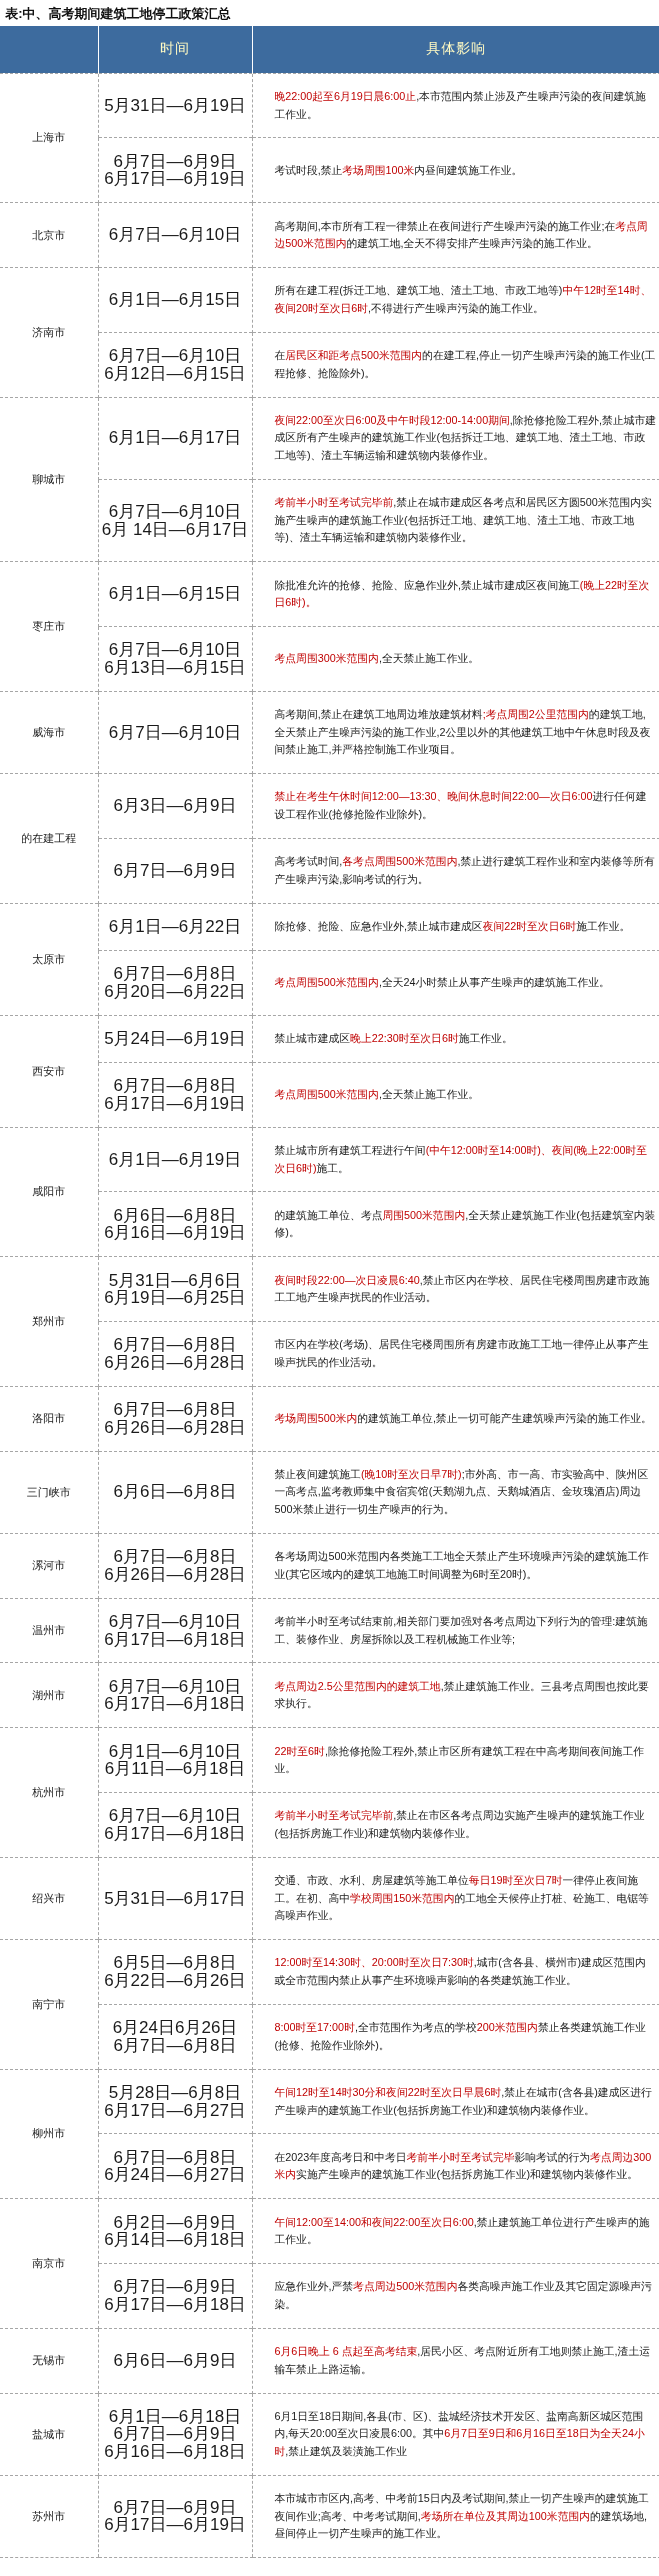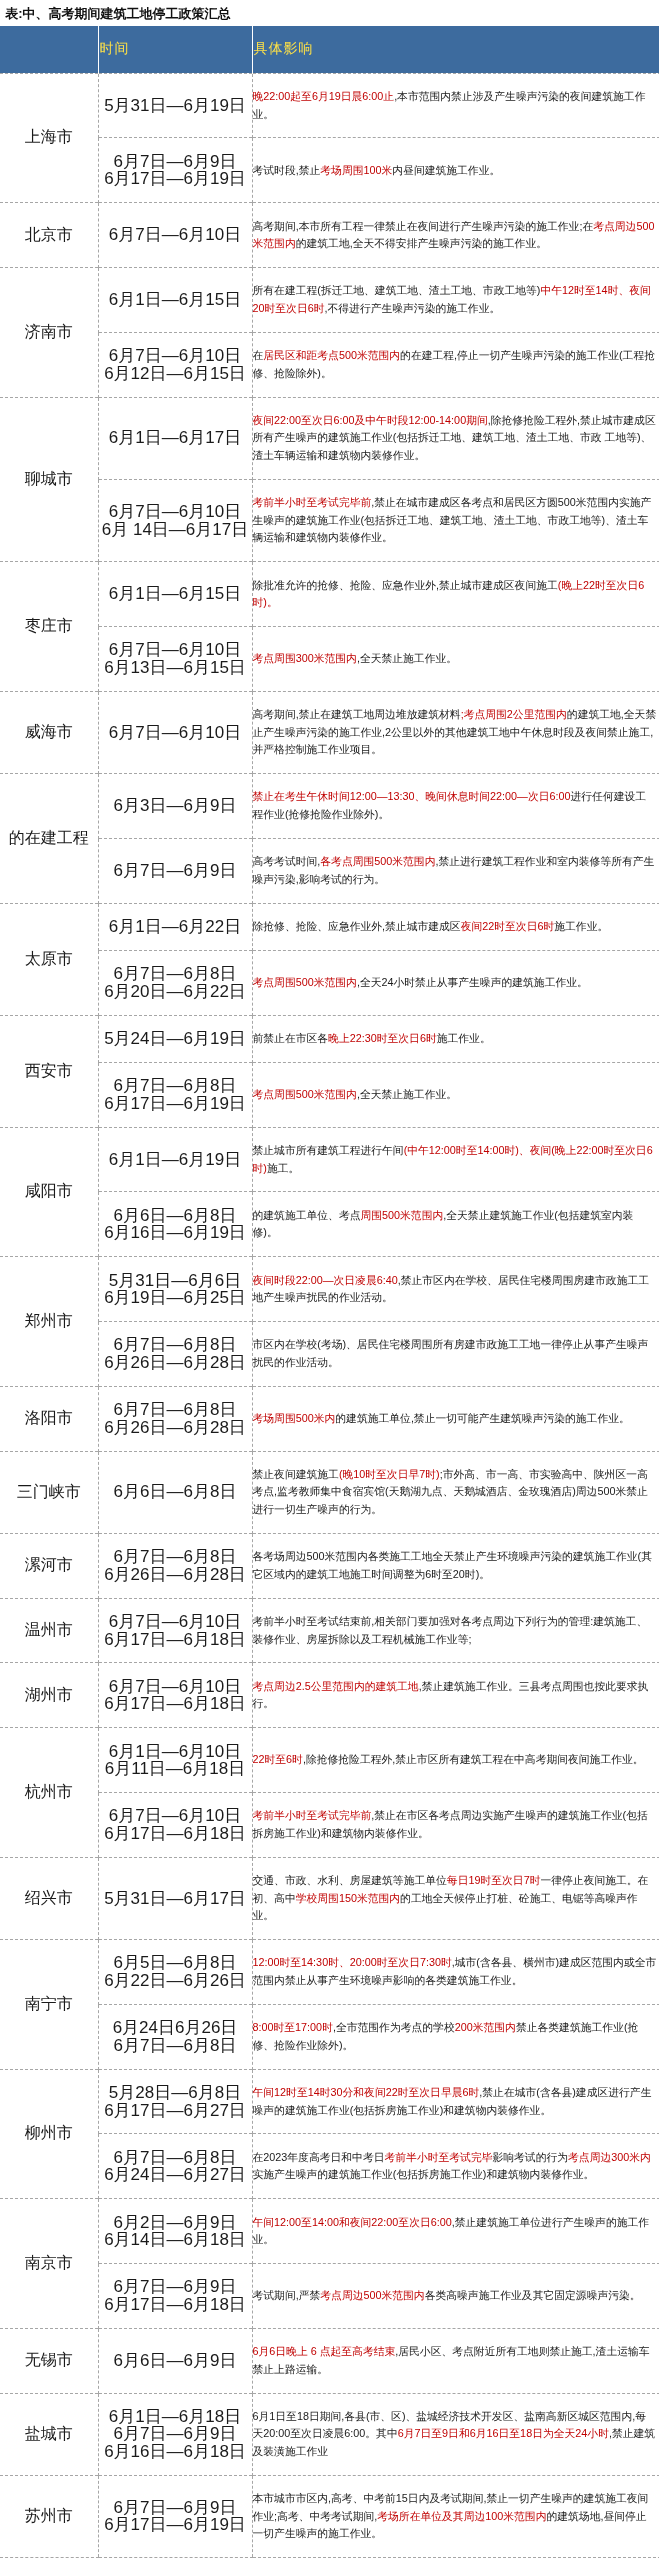--- a/index.html
+++ b/index.html
@@ -2,26 +2,26 @@
 <html style="font-size:8.2px"><head>
 <meta charset="utf-8">
 <style>
   html,body{margin:0;padding:0;background:#ffffff;}
   body{width:659px;font-family:"Liberation Sans","DejaVu Sans",sans-serif;color:#1a1a1a;}
   .page-title{font-size:13px;font-weight:bold;padding:4.6px 0 3.1px 5.2px;color:#111;}
   table{width:659px;border-collapse:collapse;table-layout:fixed;}
   col.c-city{width:98px;}
   col.c-time{width:154px;}
   col.c-impact{width:408px;}
-  thead th{background:#3D6B9E;color:#fde047;font-size:14px;font-weight:500;height:45px;text-align:left;vertical-align:middle;letter-spacing:1px;}
+  thead th{background:#3D6B9E;color:#fef9c3;font-size:14px;font-weight:500;height:45px;text-align:center;vertical-align:middle;letter-spacing:1px;}
   thead th + th{border-left:1.5px solid #ffffff;}
   tbody td{vertical-align:middle;padding-top:14.4px;padding-bottom:14.4px;background:#ffffff;}
-  .city-cell{text-align:center;font-size:16px;color:#1a1a1a;}
+  .city-cell{text-align:center;font-size:11px;color:#1a1a1a;}
   .time-cell{text-align:center;font-size:17px;border-left:0.5px dashed #a6a6a6;}
-  .impact-cell{font-size:10.8px;line-height:17.5px;border-left:0.5px dashed #a6a6a6;padding-left:0;padding-right:3.1px;text-align:left;}
+  .impact-cell{font-size:10.8px;line-height:17.5px;border-left:0.5px dashed #a6a6a6;padding-left:22px;padding-right:3.1px;text-align:left;}
   .date-line{line-height:17.5px;white-space:nowrap;}
   tr.group-first td{border-top:0.5px dashed #a6a6a6;}
   tr.sub-row td{border-top:0.5px dashed #a6a6a6;}
   tbody tr:last-child td{border-bottom:0.5px dashed #a6a6a6;}
   td.impact-cell{border-right:0.5px dashed #a6a6a6;}
   .red{color:#C00000;}
 </style>
 </head>
 <body>
 
@@ -136,21 +136,21 @@
           <div class="date-line">6月7日—6月8日</div>
           <div class="date-line">6月20日—6月22日</div>
         </td>
         <td class="impact-cell"><span class="red">考点周围500米范围内</span><span>,全天24小时禁止从事产生噪声的建筑施工作业。</span></td>
       </tr>
       <tr class="group-first">
         <td class="city-cell" rowspan="2">西安市</td>
         <td class="time-cell">
           <div class="date-line">5月24日—6月19日</div>
         </td>
-        <td class="impact-cell"><span>前禁止在市区各</span><span class="red">晚上22:30时至次日6时</span><span>施工作业。</span></td>
+        <td class="impact-cell"><span>禁止城市建成区</span><span class="red">晚上22:30时至次日6时</span><span>施工作业。</span></td>
       </tr>
       <tr class="sub-row">
         <td class="time-cell">
           <div class="date-line">6月7日—6月8日</div>
           <div class="date-line">6月17日—6月19日</div>
         </td>
         <td class="impact-cell"><span class="red">考点周围500米范围内</span><span>,全天禁止施工作业。</span></td>
       </tr>
       <tr class="group-first">
         <td class="city-cell" rowspan="2">咸阳市</td>
@@ -278,21 +278,21 @@
           <div class="date-line">6月2日—6月9日</div>
           <div class="date-line">6月14日—6月18日</div>
         </td>
         <td class="impact-cell"><span class="red">午间12:00至14:00和夜间22:00至次日6:00</span><span>,禁止建筑施工单位进行产生噪声的施工作业。</span></td>
       </tr>
       <tr class="sub-row">
         <td class="time-cell">
           <div class="date-line">6月7日—6月9日</div>
           <div class="date-line">6月17日—6月18日</div>
         </td>
-        <td class="impact-cell"><span>考试期间,严禁</span><span class="red">考点周边500米范围内</span><span>各类高噪声施工作业及其它固定源噪声污染。</span></td>
+        <td class="impact-cell"><span>应急作业外,严禁</span><span class="red">考点周边500米范围内</span><span>各类高噪声施工作业及其它固定源噪声污染。</span></td>
       </tr>
       <tr class="group-first">
         <td class="city-cell" rowspan="1">无锡市</td>
         <td class="time-cell">
           <div class="date-line">6月6日—6月9日</div>
         </td>
         <td class="impact-cell"><span class="red">6月6日晚上 6 点起至高考结束</span><span>,居民小区、考点附近所有工地则禁止施工,渣土运输车禁止上路运输。</span></td>
       </tr>
       <tr class="group-first">
         <td class="city-cell" rowspan="1">盐城市</td>

